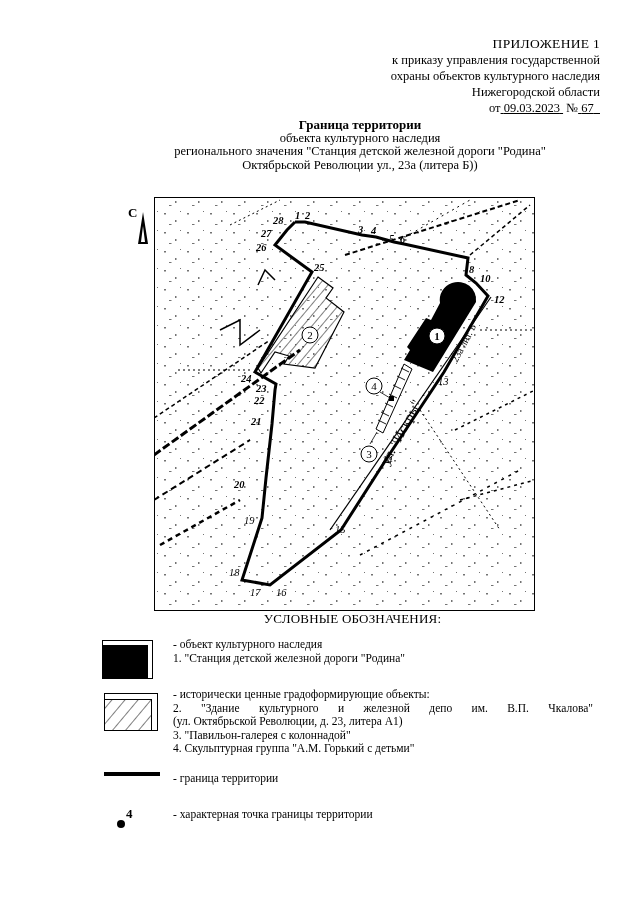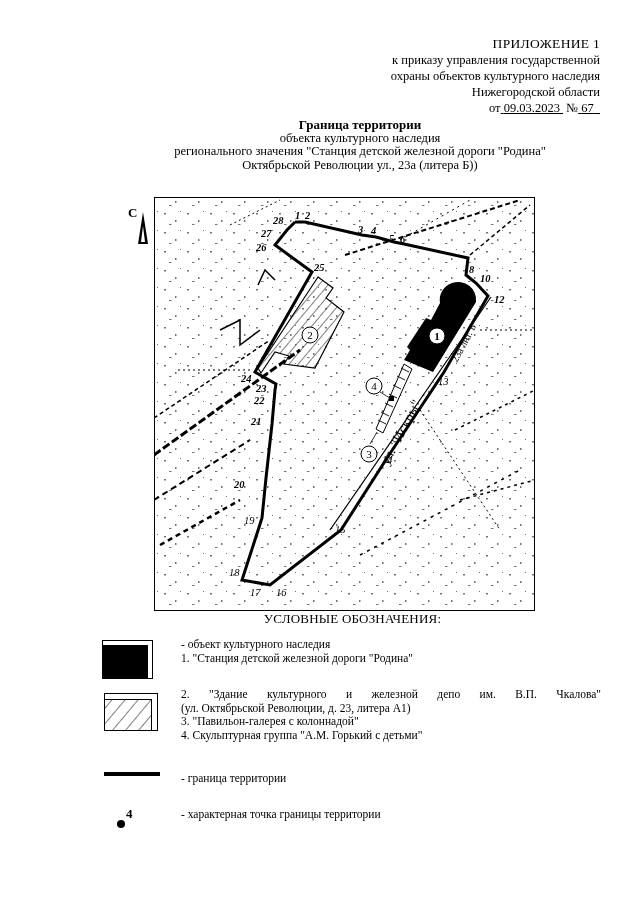--- a/index.html
+++ b/index.html
@@ -11,21 +11,21 @@
   .header-block .title { font-size: 13.5px; letter-spacing: 0.3px; }
   .header-block .u { text-decoration: underline; }
   .doc-title { position: absolute; left: 150px; top: 118px; width: 420px; text-align: center;
                font-size: 12.5px; line-height: 13.5px; }
   .doc-title .bold { font-weight: bold; font-size: 13px; }
   .map-frame { position: absolute; left: 154px; top: 197px; width: 381px; height: 414px;
                border: 1.5px solid #000; border-top-width: 1px; box-sizing: border-box; background: #fff; overflow: hidden; }
   .north-letter { position: absolute; left: 128px; top: 205px; font-size: 13px; font-weight: bold; }
   .legend-title { position: absolute; left: 162px; top: 611px; width: 381px; text-align: center;
                   font-size: 13px; letter-spacing: 0.2px; }
-  .legend-text { position: absolute; left: 173px; font-size: 11.5px; line-height: 13.5px; margin-left: 8px; }
+  .legend-text { position: absolute; left: 173px; font-size: 11.5px; line-height: 13.5px; }
   .justify { display: flex; justify-content: space-between; width: 420px; }
   svg text { font-family: "Liberation Serif", "DejaVu Serif", serif; }
 </style>
 </head>
 <body>
 
 <div class="header-block">
   <div class="title">ПРИЛОЖЕНИЕ 1</div>
   <div>к приказу управления государственной</div>
   <div>охраны объектов культурного наследия</div>
@@ -176,20 +176,21 @@
 <svg class="abs" style="left:104px;top:693px;" width="56" height="40">
   <defs>
     <pattern id="hatch2" patternUnits="userSpaceOnUse" width="10" height="10" patternTransform="rotate(40)">
       <line x1="0" y1="0" x2="0" y2="10" stroke="#000" stroke-width="1"></line>
     </pattern>
   </defs>
   <rect x="0.5" y="0.5" width="53" height="37" fill="#fff" stroke="#000" stroke-width="1"></rect>
   <rect x="0.5" y="6.5" width="47" height="31" fill="url(#hatch2)" stroke="#000" stroke-width="1"></rect>
 </svg>
 <div class="legend-text" style="top:688px;">
+  <div>- исторически ценные градоформирующие объекты:</div>
   <div class="justify">
     <span>2.</span>
     <span>"Здание</span>
     <span>культурного</span>
     <span>и</span>
     <span>железной</span>
     <span>депо</span>
     <span>им.</span>
     <span>В.П.</span>
     <span>Чкалова"</span>

